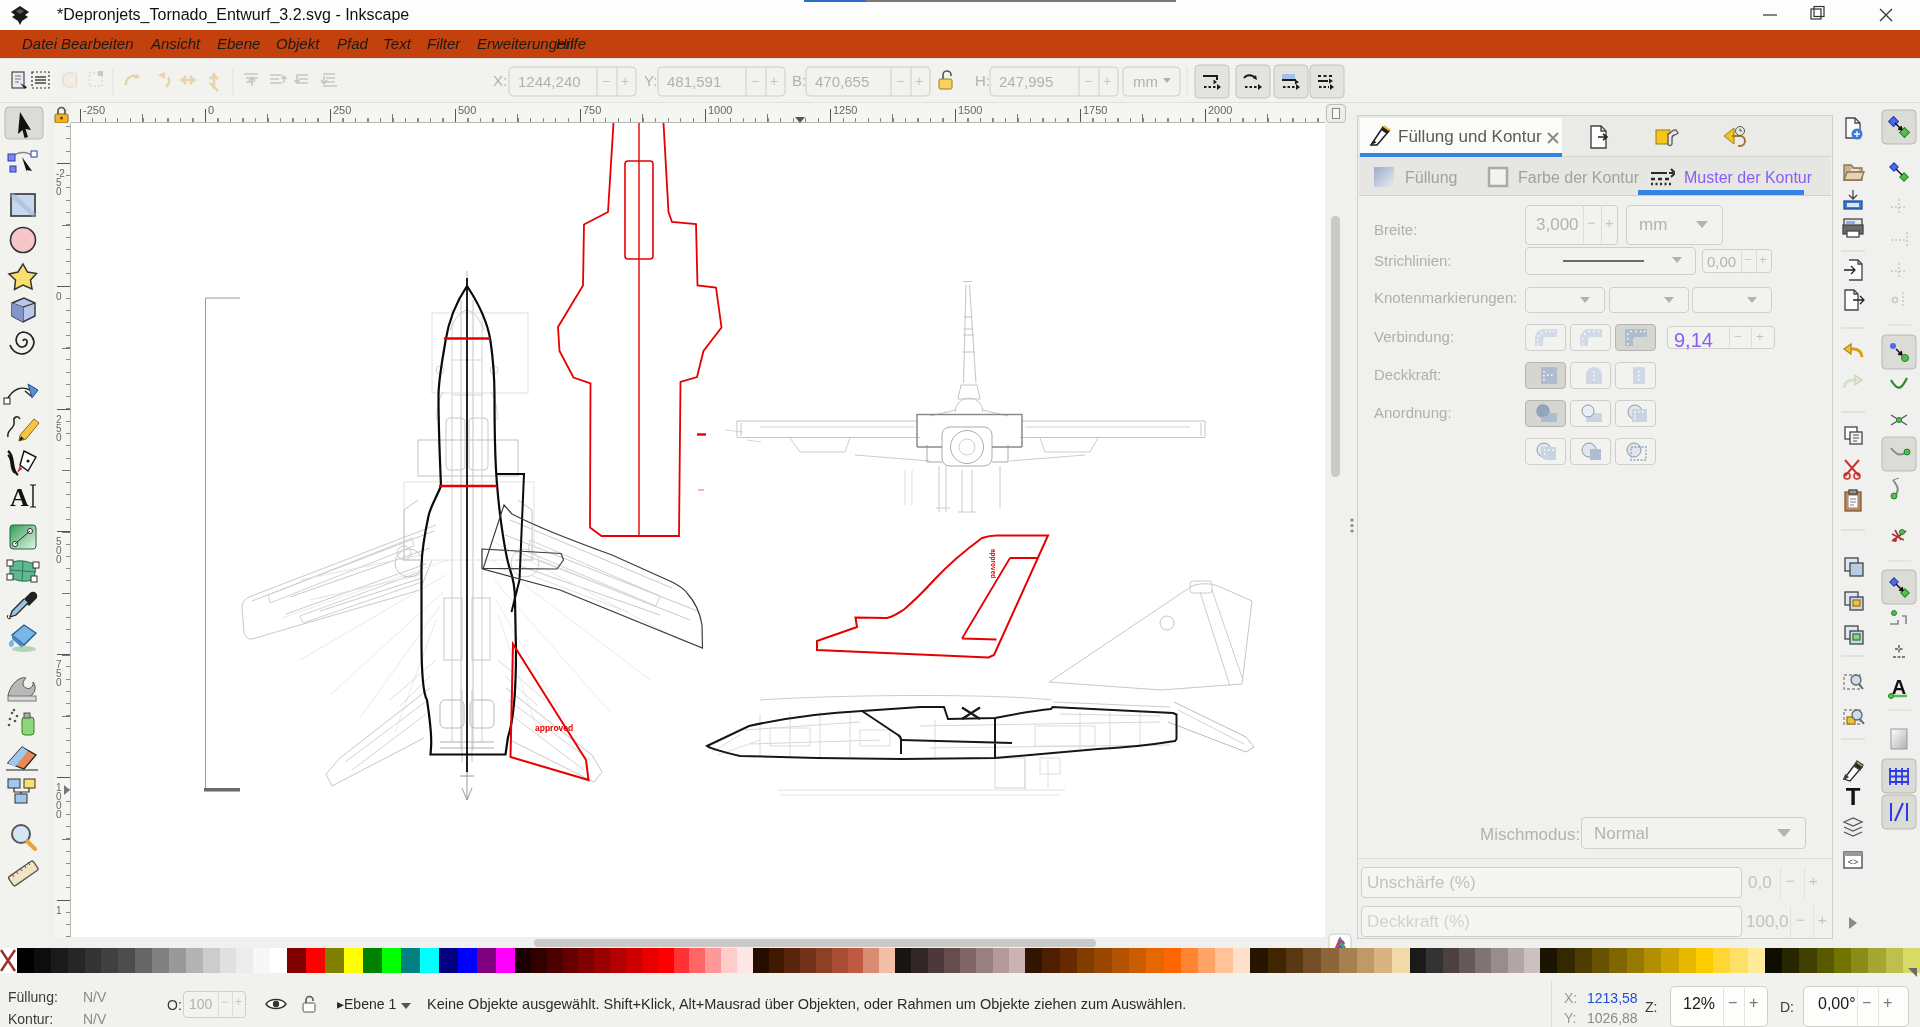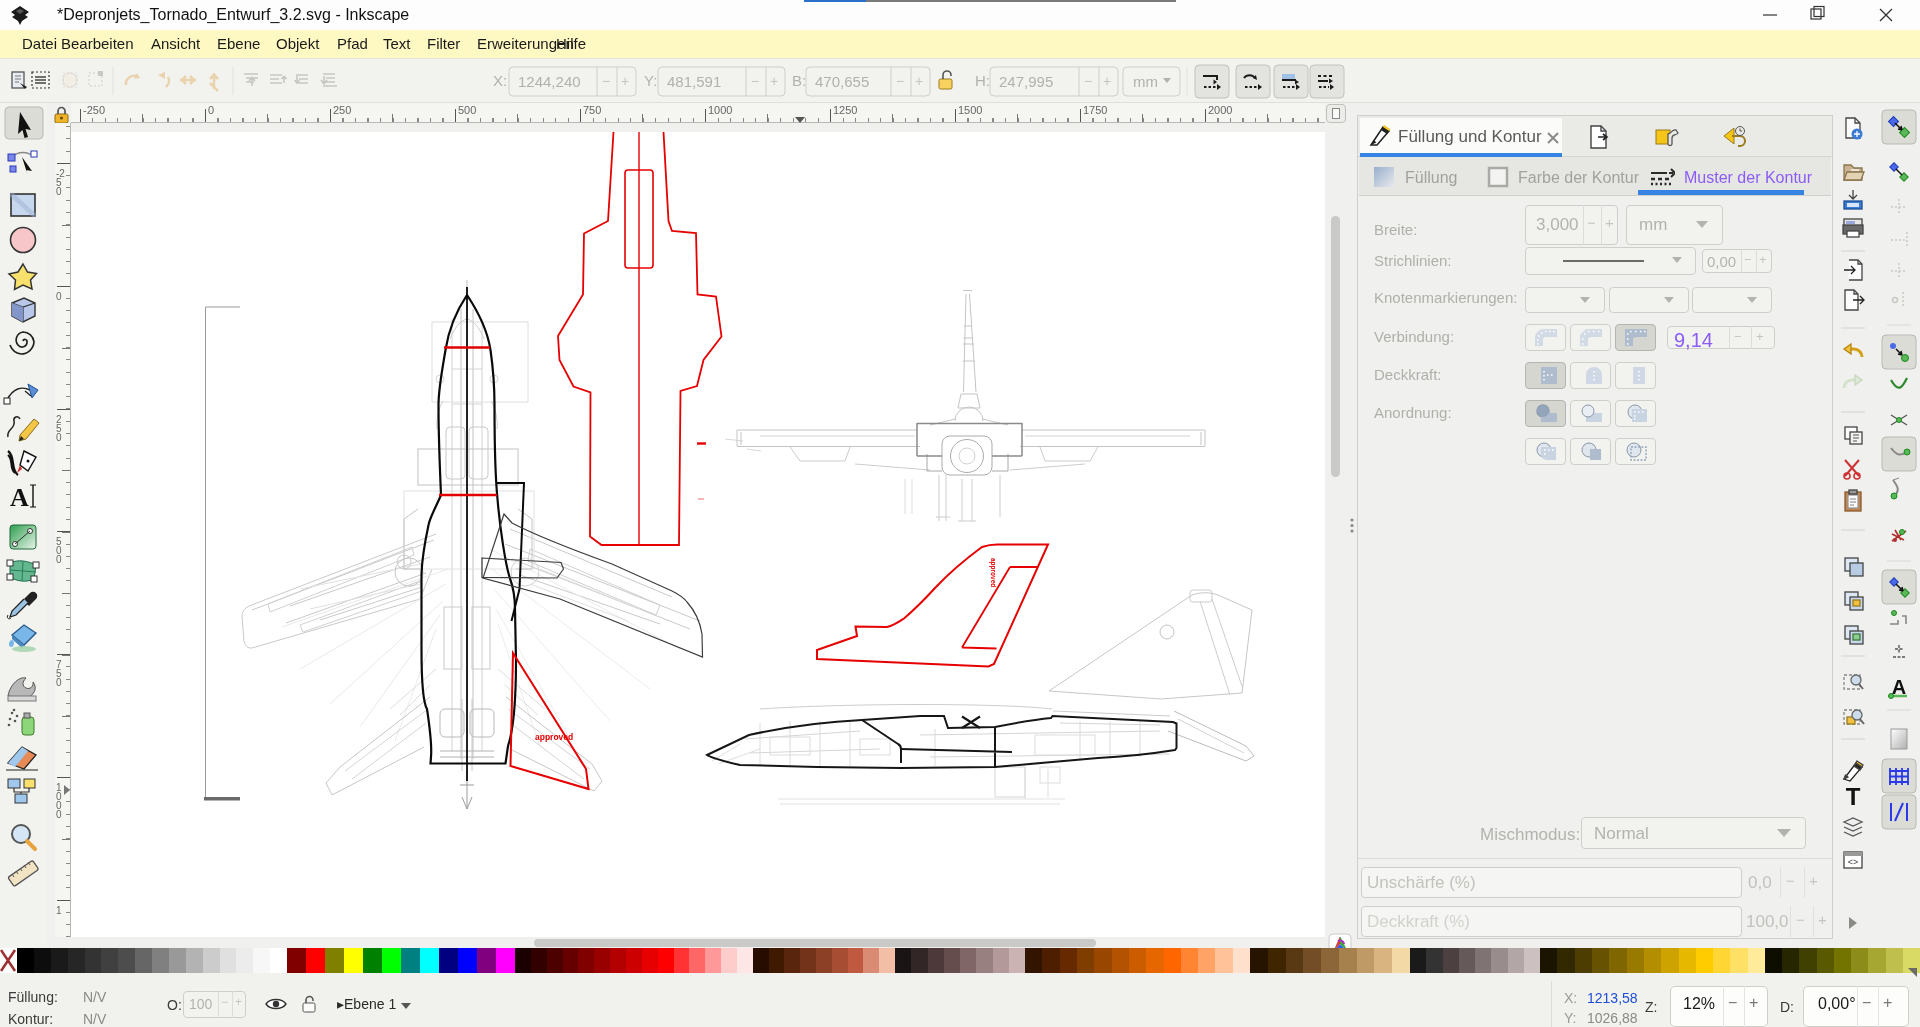--- a/index.html
+++ b/index.html
@@ -1,27 +1,27 @@
 <!DOCTYPE html>
 <html><head>
 <meta charset="utf-8">
 <style>
   * { margin:0; padding:0; box-sizing:border-box; }
   html,body { width:1920px; height:1027px; overflow:hidden;
     font-family:"Liberation Sans", sans-serif; background:#f0f0ee; }
   .abs { position:absolute; white-space:nowrap; }
   #titlebar { left:0; top:0; width:1920px; height:30px; background:#fdfdfd; }
-  #menubar { left:0; top:30px; width:1920px; height:28px; background:#fef9c3; }
+  #menubar { left:0; top:30px; width:1920px; height:28px; background:#c2410c;font-style:italic; }
   .mitem { position:absolute; top:5px; font-size:15px; color:#1a1a1a; }
   #toolbar { left:0; top:58px; width:1920px; height:45px; background:#f2f2ef;
     border-top:1px solid #e2e2df; border-bottom:1px solid #dfdfdc; }
   #toolbox { left:0; top:103px; width:47px; height:845px; background:#f2f2ef; }
   #hruler { left:71px; top:103px; width:1254px; height:20px; background:#f5f5f2; }
   #vruler { left:55px; top:123px; width:16px; height:814px; background:#f5f5f2; }
-  #canvas { left:71px; top:132px; width:1254px; height:814px; background:#ffffff; }
+  #canvas { left:71px; top:123px; width:1254px; height:814px; background:#ffffff; }
   #vscroll { left:1325px; top:123px; width:20px; height:814px; background:#f0f0ee; }
   #hscroll { left:71px; top:937px; width:1254px; height:11px; background:#f0f0ee; }
   #dock { left:1357px; top:115px; width:476px; height:824px; background:#f0f0ee;
     border:1px solid #cfcfcb; }
   #palette { left:0; top:948px; width:1920px; height:25px; background:#fff; }
   #statusbar { left:0; top:973px; width:1920px; height:54px; background:#f1f1ee; }
   .field { position:absolute; border:1px solid #cfcfca; border-radius:4px;
     background:#f2f2ef; color:#b3b3ae; }
   .lbl { position:absolute; color:#b0b0aa; font-size:15px; }
   .hlab { position:absolute; top:1px; font-size:11px; color:#666; }
@@ -1039,20 +1039,21 @@
   <svg class="abs" style="left:265px;top:23px" width="22" height="16" viewBox="0 0 22 16">
     <path d="M1 8 C5 2 17 2 21 8 C17 14 5 14 1 8 Z" fill="#fff" stroke="#333" stroke-width="1.4"></path>
     <circle cx="11" cy="8" r="3.2" fill="#333"></circle>
   </svg>
   <svg class="abs" style="left:300px;top:20px" width="18" height="22" viewBox="0 0 18 22">
     <rect x="3" y="10" width="12" height="9" rx="1.5" fill="#fcfcfa" stroke="#555"></rect>
     <path d="M6 10 v-3 a3.5 3.5 0 0 1 7 0 v1" fill="none" stroke="#555" stroke-width="1.6"></path>
   </svg>
   <div class="abs" style="left:337px;top:23px;font-size:14px;color:#2a2a28">▸Ebene 1</div>
   <div class="abs" style="left:401px;top:30px;width:0;height:0;border-left:5px solid transparent;border-right:5px solid transparent;border-top:6px solid #555"></div>
+  <div class="abs" style="left:427px;top:23px;font-size:14.5px;color:#2a2a28">Keine Objekte ausgewählt. Shift+Klick, Alt+Mausrad über Objekten, oder Rahmen um Objekte ziehen zum Auswählen.</div>
   <div class="abs" style="left:1551px;top:8px;width:1px;height:46px;background:#dcdcd8"></div>
   <div class="abs" style="left:1564px;top:17px;font-size:14px;color:#9a9a96">X:</div>
   <div class="abs" style="left:1564px;top:37px;font-size:14px;color:#9a9a96">Y:</div>
   <div class="abs" style="left:1587px;top:17px;font-size:14px;color:#1d4ed8">1213,58</div>
   <div class="abs" style="left:1587px;top:37px;font-size:14px;color:#8a8a86">1026,88</div>
   <div class="abs" style="left:1645px;top:26px;font-size:14px;color:#3a3a38">Z:</div>
   <div class="abs" style="left:1670px;top:13px;width:98px;height:41px;border:1px solid #cfcfca;border-radius:5px;background:#fdfdfc"></div>
   <div class="abs" style="left:1683px;top:22px;font-size:16px;color:#1a1a18">12%</div>
   <div class="abs" style="left:1723px;top:13px;width:1px;height:41px;background:#e4e4e0"></div>
   <div class="abs" style="left:1744px;top:13px;width:1px;height:41px;background:#e4e4e0"></div>

